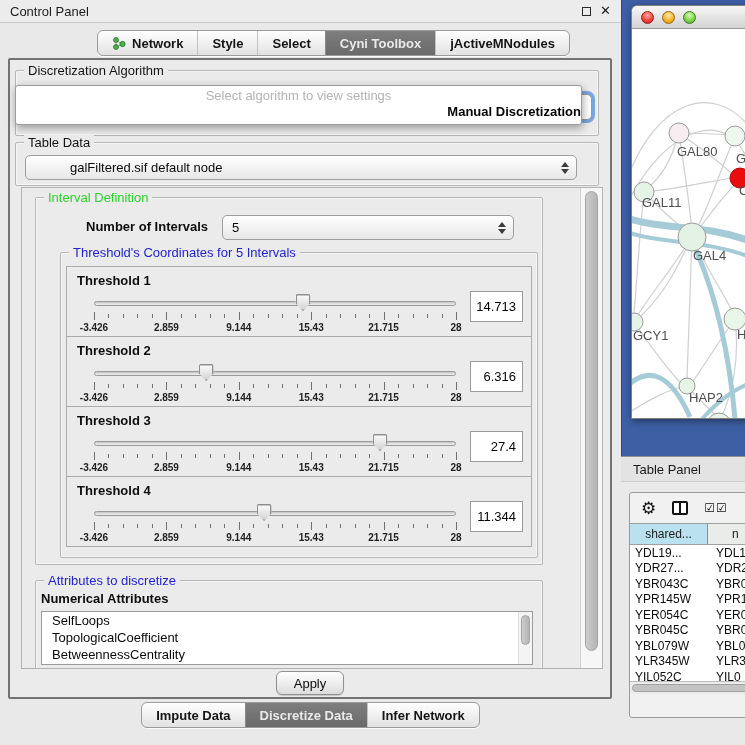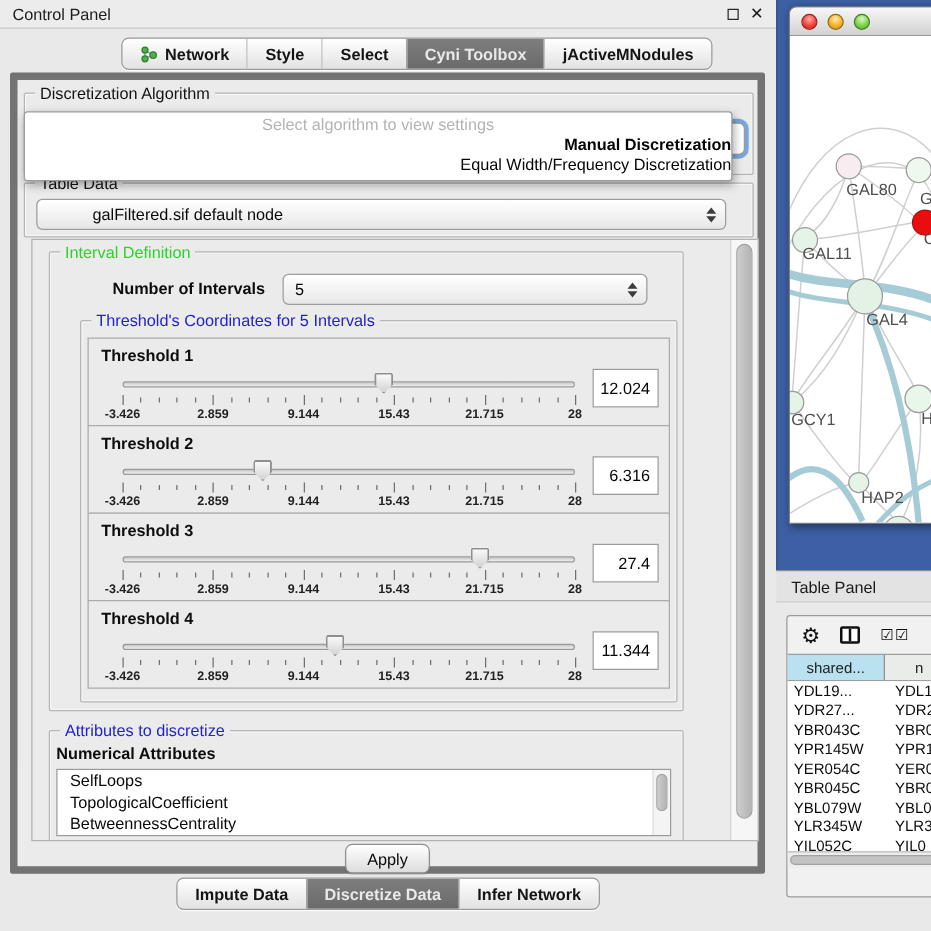--- a/index.html
+++ b/index.html
@@ -21,21 +21,21 @@
   .seg{position:absolute;display:flex;justify-content:center;width:100%;}
   .seg-inner{display:inline-flex;border:1px solid #9b9b9b;border-radius:6px;overflow:hidden;background:linear-gradient(#ffffff,#e2e2e2);box-shadow:0 1px 0 rgba(255,255,255,.8);height:26px;}
   .segitem{display:flex;align-items:center;padding:0 14px;font-size:13px;font-weight:bold;color:#141414;cursor:default;white-space:nowrap;}
   .segitem + .segitem{border-left:1px solid #c2c2c2;}
   .segitem.active{background:linear-gradient(#7e7e7e,#6a6a6a);color:#e9e9e9;border-left-color:#8a8a8a;}
   .top-tabs{top:30px;padding-left:46px;}
   .bottom-tabs{top:702px;}
   .neticon{margin-right:6px;}
 
   
-  .inset{position:absolute;left:8px;top:58px;width:604px;height:641px;border:6px solid #737373;border-radius:2px;background:#ebebeb;}
+  .inset{position:absolute;left:8px;top:58px;width:604px;height:641px;border:2px solid #737373;border-radius:2px;background:#ebebeb;}
 
   
   .group{position:absolute;border:1px solid #b6b6b6;border-radius:2px;box-shadow:inset 0 0 0 1px rgba(255,255,255,.55);}
   .gtitle{position:absolute;top:-8px;left:8px;background:#ebebeb;padding:0 4px;font-size:13px;color:#141414;line-height:15px;white-space:nowrap;}
   .gtitle.green{color:var(--green_title,#2bd22b);}
   .gtitle.blue{color:var(--blue_title,#2323cc);}
 
   .algo-group{left:5px;top:10px;width:584px;height:66px;}
   .focus-combo{position:absolute;left:552px;top:34px;width:30px;height:26px;background:#fff;border:1px solid #9a9a9a;border-radius:5px;box-shadow:0 0 0 3px rgba(100,155,220,.85);z-index:3;}
 
@@ -169,21 +169,20 @@
   <div class="inset">
 
     <div class="group algo-group">
       <span class="gtitle">Discretization Algorithm</span>
     </div>
     <div class="focus-combo"></div>
 
     <div class="popup">
       <div class="pop-placeholder">Select algorithm to view settings</div>
       <div class="pop-item bold">Manual Discretization</div>
-      <div class="pop-item">Equal Width/Frequency Discretization</div>
     </div>
 
     <div class="group tdata-group">
       <span class="gtitle">Table Data</span>
       <div class="combo tdata-combo">
         <span>galFiltered.sif default node</span>
         <span class="stepper">
             <i class="up"></i>
             <i class="down"></i>
           </span>
@@ -242,21 +241,21 @@
                   </div>
                 <div class="ticklabels">
                     <span style="left: 0%;">-3.426</span>
                     <span style="left: 20%;">2.859</span>
                     <span style="left: 40%;">9.144</span>
                     <span style="left: 60%;">15.43</span>
                     <span style="left: 80%;">21.715</span>
                     <span style="left: 100%;">28</span>
                   </div>
               </div>
-              <div class="valuebox">12.024</div>
+              <div class="valuebox">14.713</div>
             </div>
 
             <div class="threshold">
               <div class="thr-label blabel">Threshold 2</div>
               <div class="slider">
                 <div class="track"></div>
                 <div class="thumb-sl" style="left: 30.9998%;"></div>
                 <div class="ticks">
                     <div class="tick major" style="left: 0%;"></div>
                     <div class="tick" style="left: 4%;"></div>

